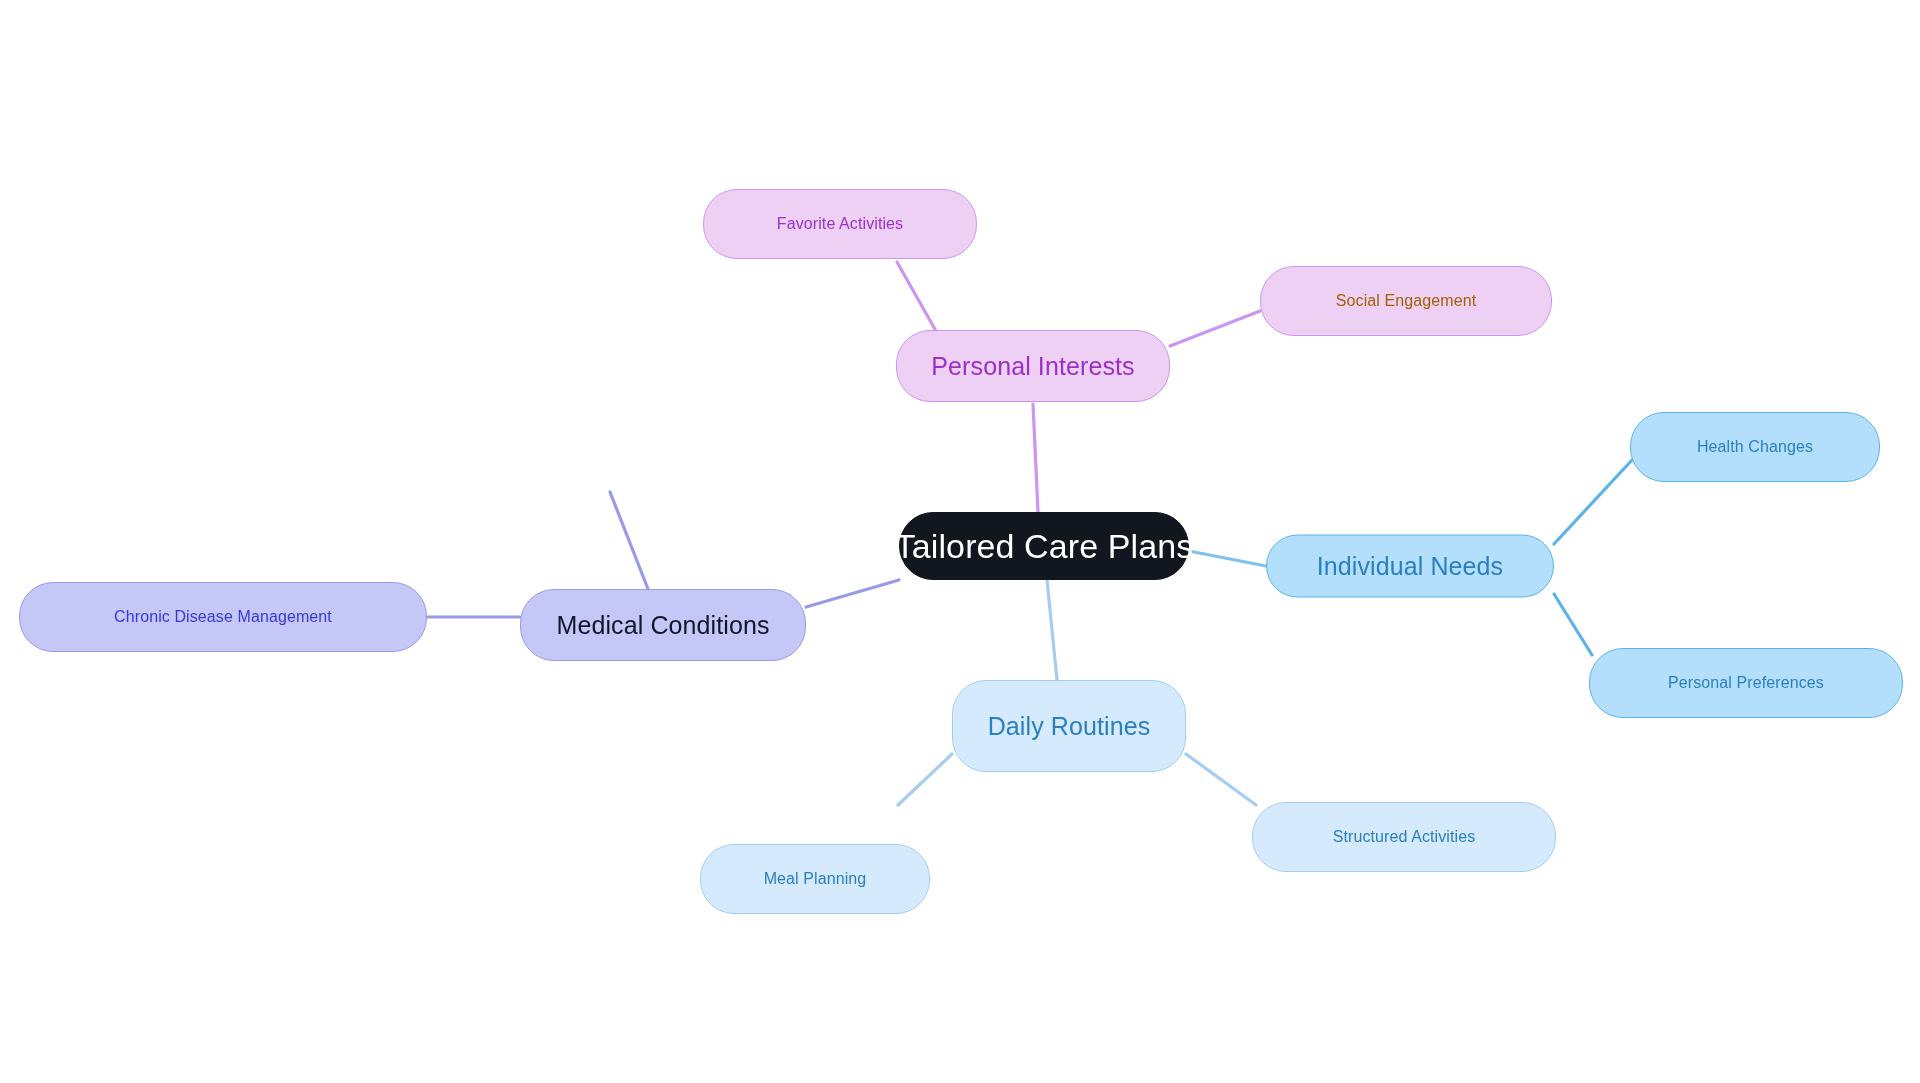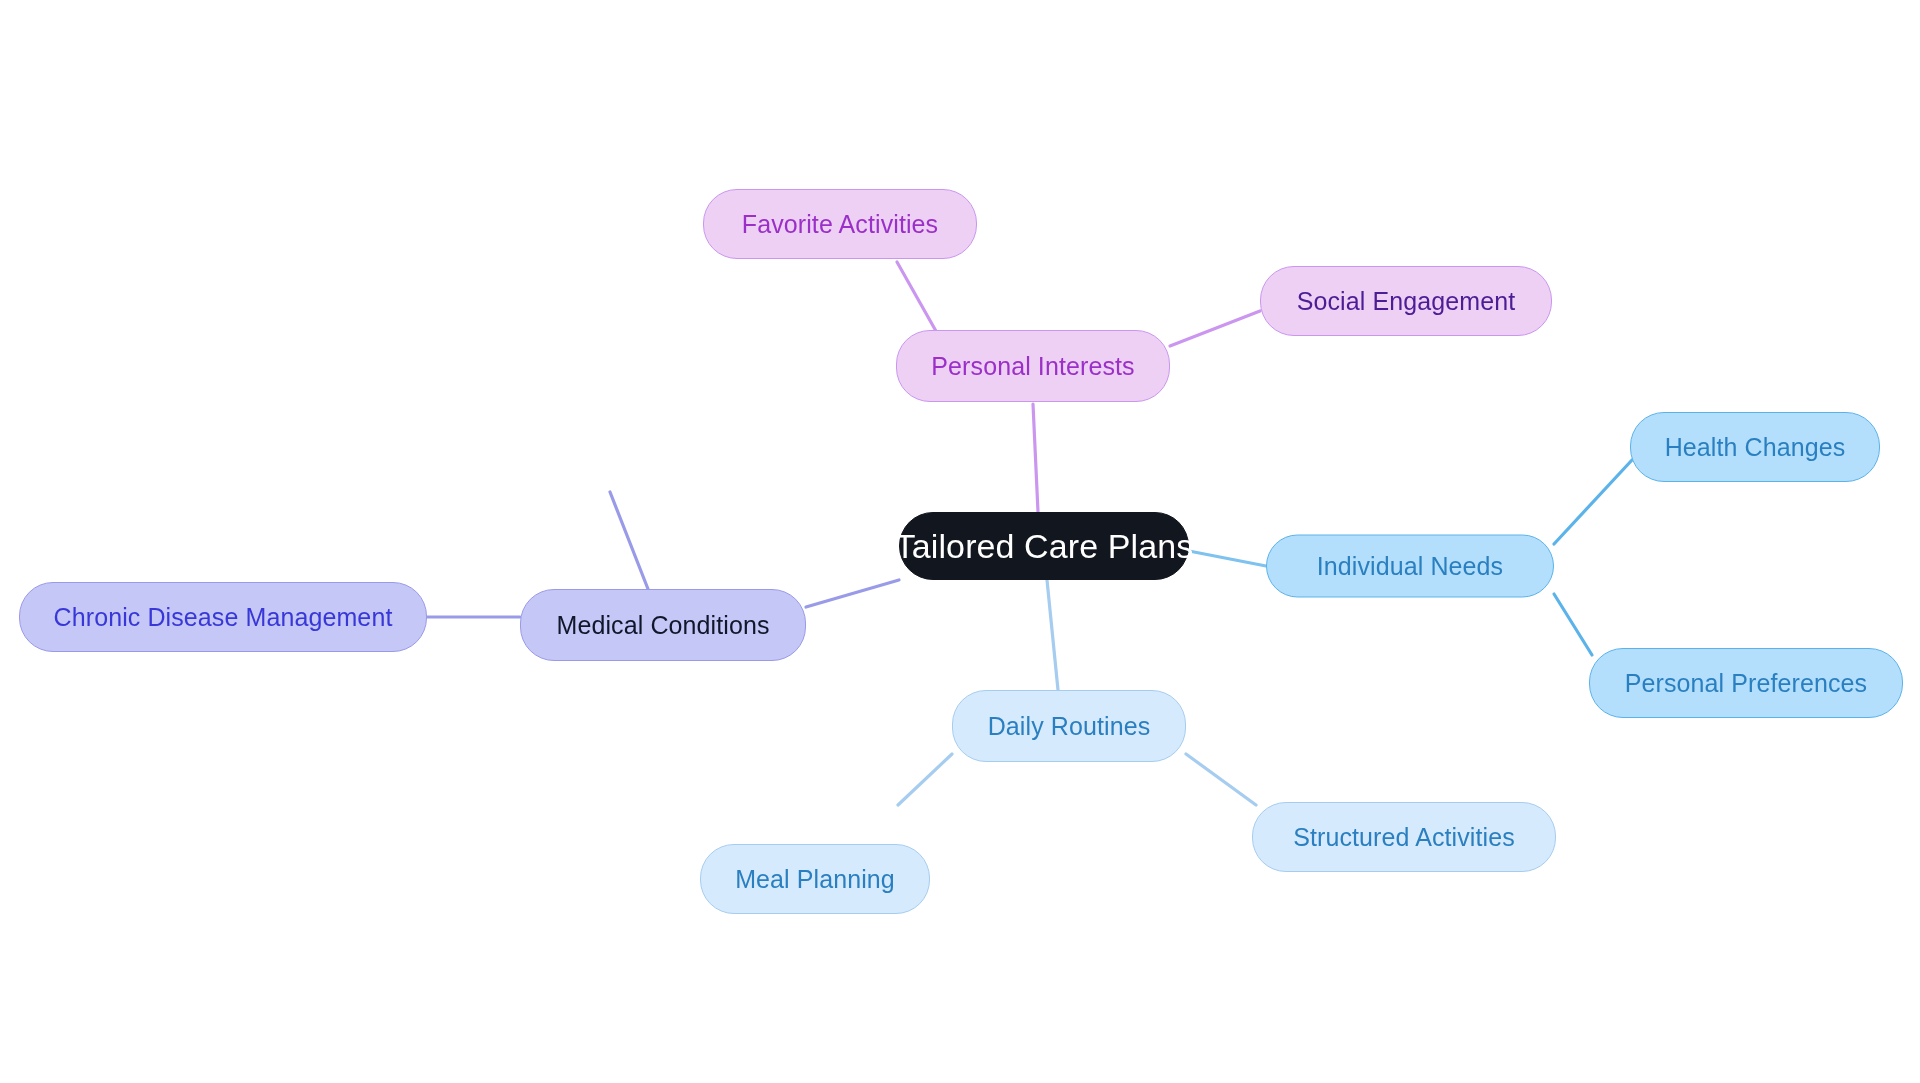--- a/index.html
+++ b/index.html
@@ -48,21 +48,21 @@
     border-color: #12161f;
     color: #ffffff;
     font-size: 34px;
     border-radius: 40px;
   }
   .node-branch {
     font-size: 25px;
     border-radius: 34px;
   }
   .node-leaf {
-    font-size: 25px;
+    font-size: 16px;
     border-radius: 34px;
   }
 </style>
 </head>
 <body>
 
 <div id="mindmap-canvas">
 
   <svg id="edge-layer" viewBox="0 0 1920 1083">
       <line x1="1189" y1="551" x2="1266" y2="566" stroke="#7ec2ef" stroke-width="3.2" stroke-linecap="round"></line>
@@ -88,21 +88,21 @@
   </div>
 
   <div class="node node-leaf" style="left: 1755px; top: 447px; width: 250px; height: 70px; background: rgb(179, 223, 252); border-color: rgb(92, 179, 234); color: rgb(42, 127, 192);">
     <span class="node-label">Health Changes</span>
   </div>
 
   <div class="node node-leaf" style="left: 1746px; top: 683px; width: 314px; height: 70px; background: rgb(179, 223, 252); border-color: rgb(92, 179, 234); color: rgb(42, 127, 192);">
     <span class="node-label">Personal Preferences</span>
   </div>
 
-  <div class="node node-branch" style="left: 1069px; top: 726px; width: 234px; height: 72px; background: rgb(214, 234, 253); border-color: rgb(166, 205, 240); color: rgb(42, 127, 192);">
+  <div class="node node-branch" style="left: 1069px; top: 726px; width: 234px; height: 92px; background: rgb(214, 234, 253); border-color: rgb(166, 205, 240); color: rgb(42, 127, 192);">
     <span class="node-label">Daily Routines</span>
   </div>
 
   <div class="node node-leaf" style="left: 815px; top: 855px; width: 230px; height: 70px; background: rgb(214, 234, 253); border-color: rgb(166, 205, 240); color: rgb(42, 127, 192); margin-top: 24px;">
     <span class="node-label">Meal Planning</span>
   </div>
 
   <div class="node node-leaf" style="left: 1404px; top: 837px; width: 304px; height: 70px; background: rgb(214, 234, 253); border-color: rgb(166, 205, 240); color: rgb(42, 127, 192);">
     <span class="node-label">Structured Activities</span>
   </div>
@@ -117,17 +117,17 @@
   </div>
 
   <div class="node node-branch" style="left: 1033px; top: 366px; width: 274px; height: 72px; background: rgb(238, 208, 245); border-color: rgb(203, 150, 240); color: rgb(155, 48, 200);">
     <span class="node-label">Personal Interests</span>
   </div>
 
   <div class="node node-leaf" style="left: 840px; top: 224px; width: 274px; height: 70px; background: rgb(238, 208, 245); border-color: rgb(203, 150, 240); color: rgb(155, 48, 200);">
     <span class="node-label">Favorite Activities</span>
   </div>
 
-  <div class="node node-leaf" style="left: 1406px; top: 301px; width: 292px; height: 70px; background: rgb(238, 208, 245); border-color: rgb(203, 150, 240); color: #4c1d95;">
+  <div class="node node-leaf" style="left: 1406px; top: 301px; width: 292px; height: 70px; background: rgb(238, 208, 245); border-color: rgb(203, 150, 240); color: #a16207;">
     <span class="node-label">Social Engagement</span>
   </div>
 
 </div>
 
 </body></html>

